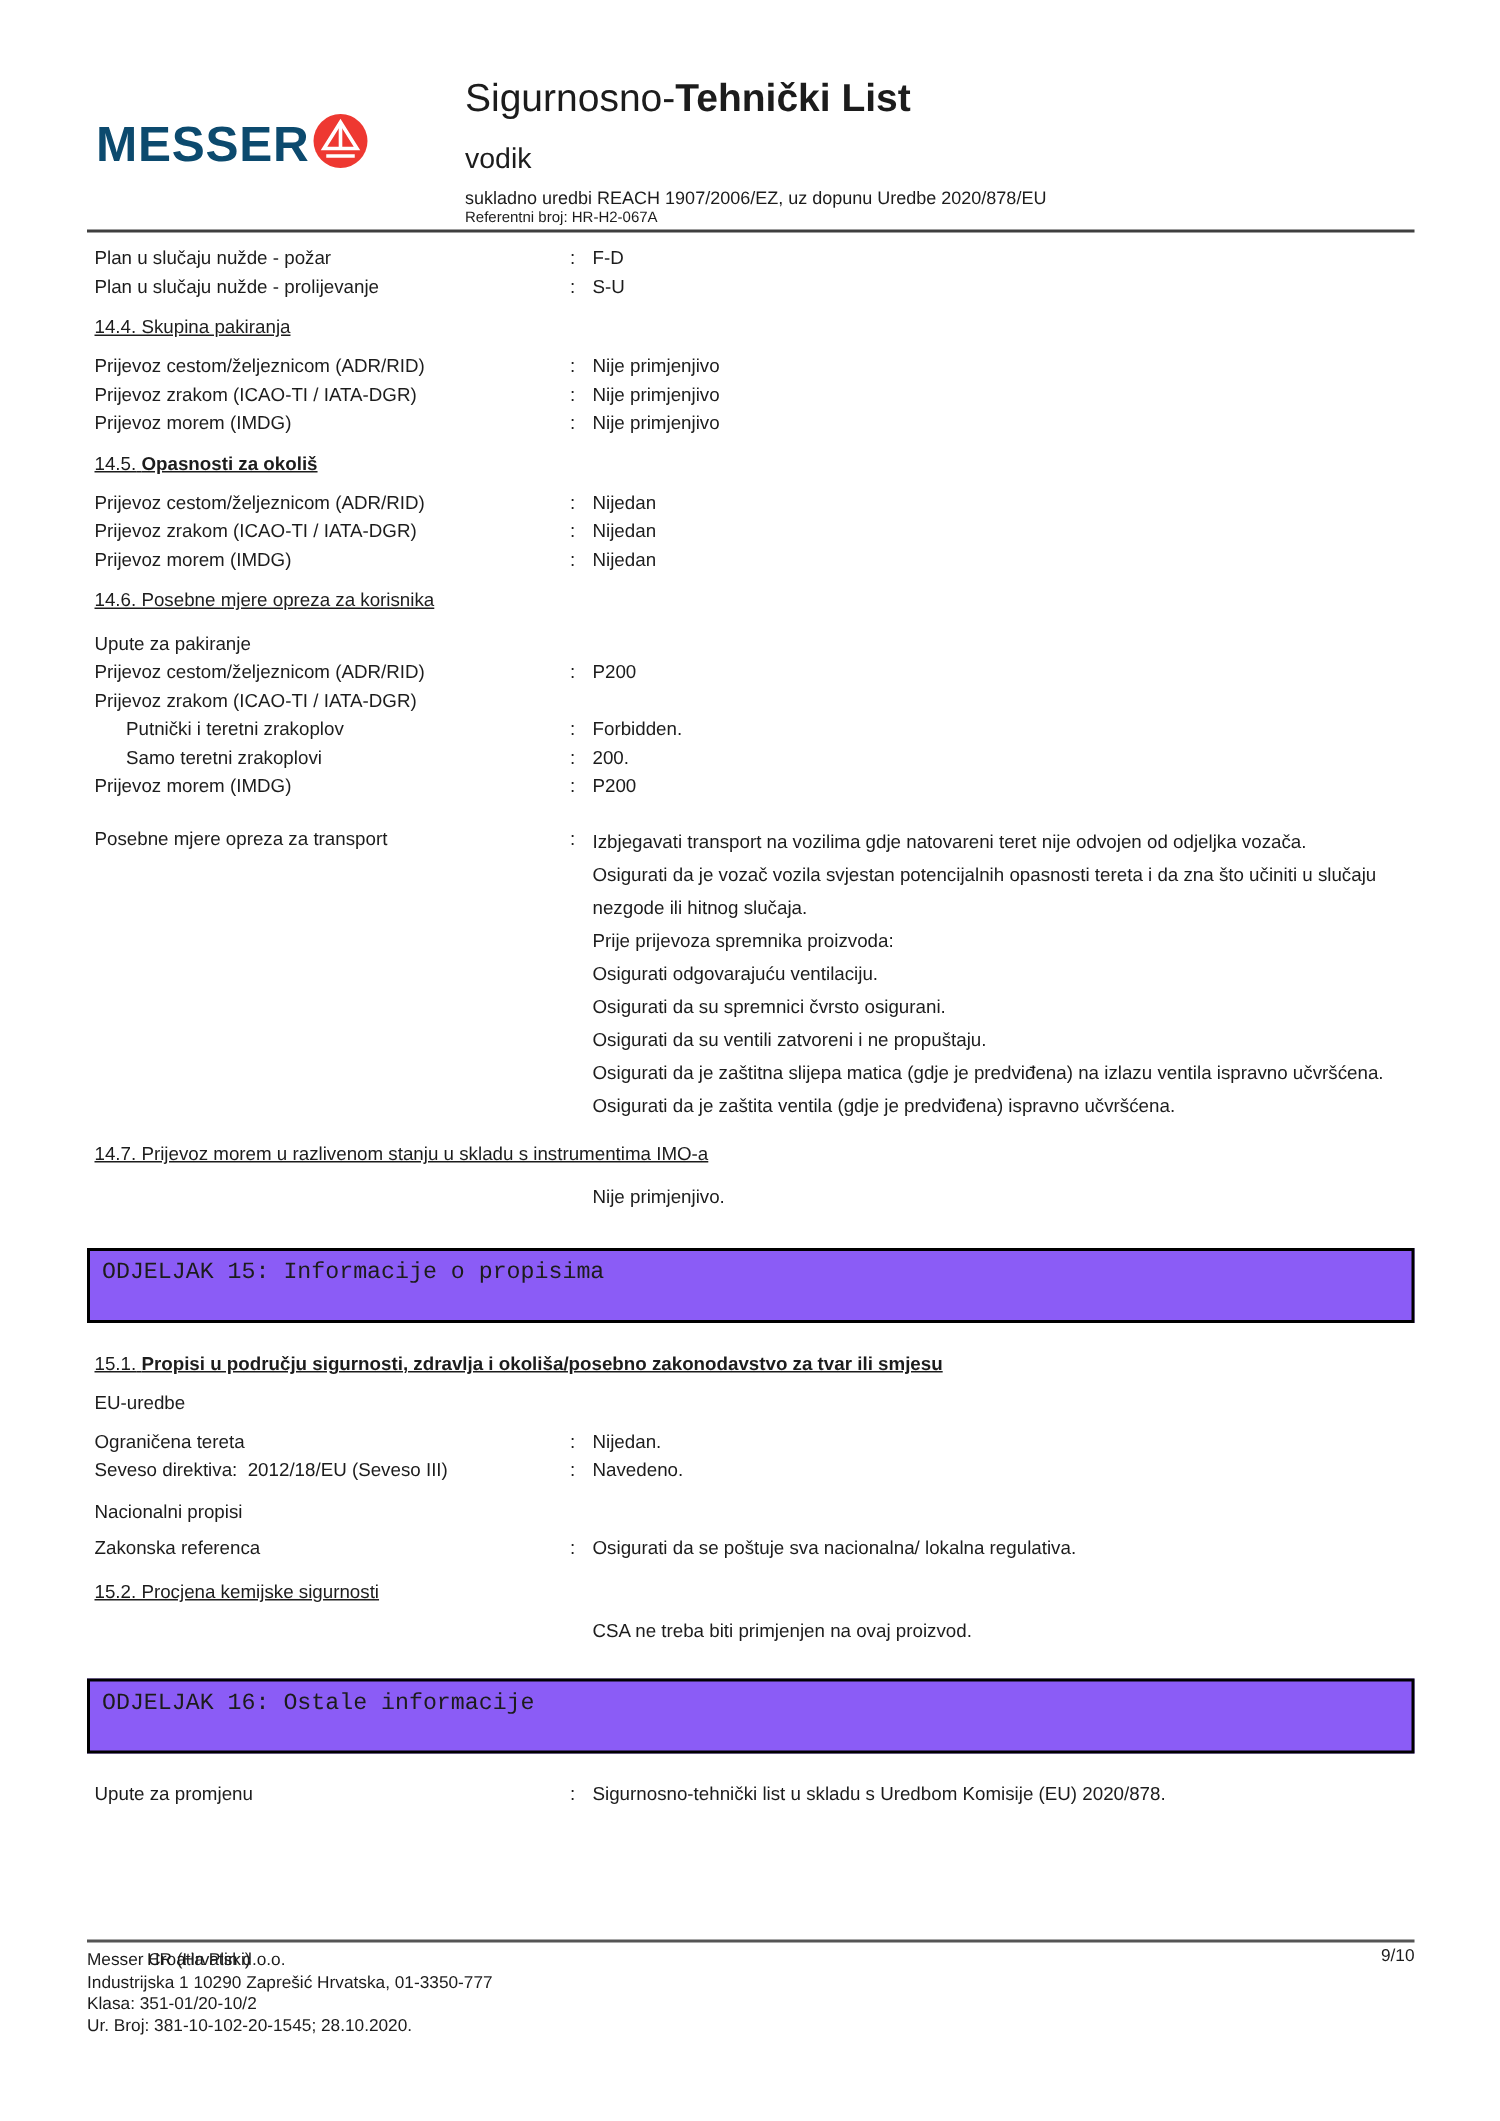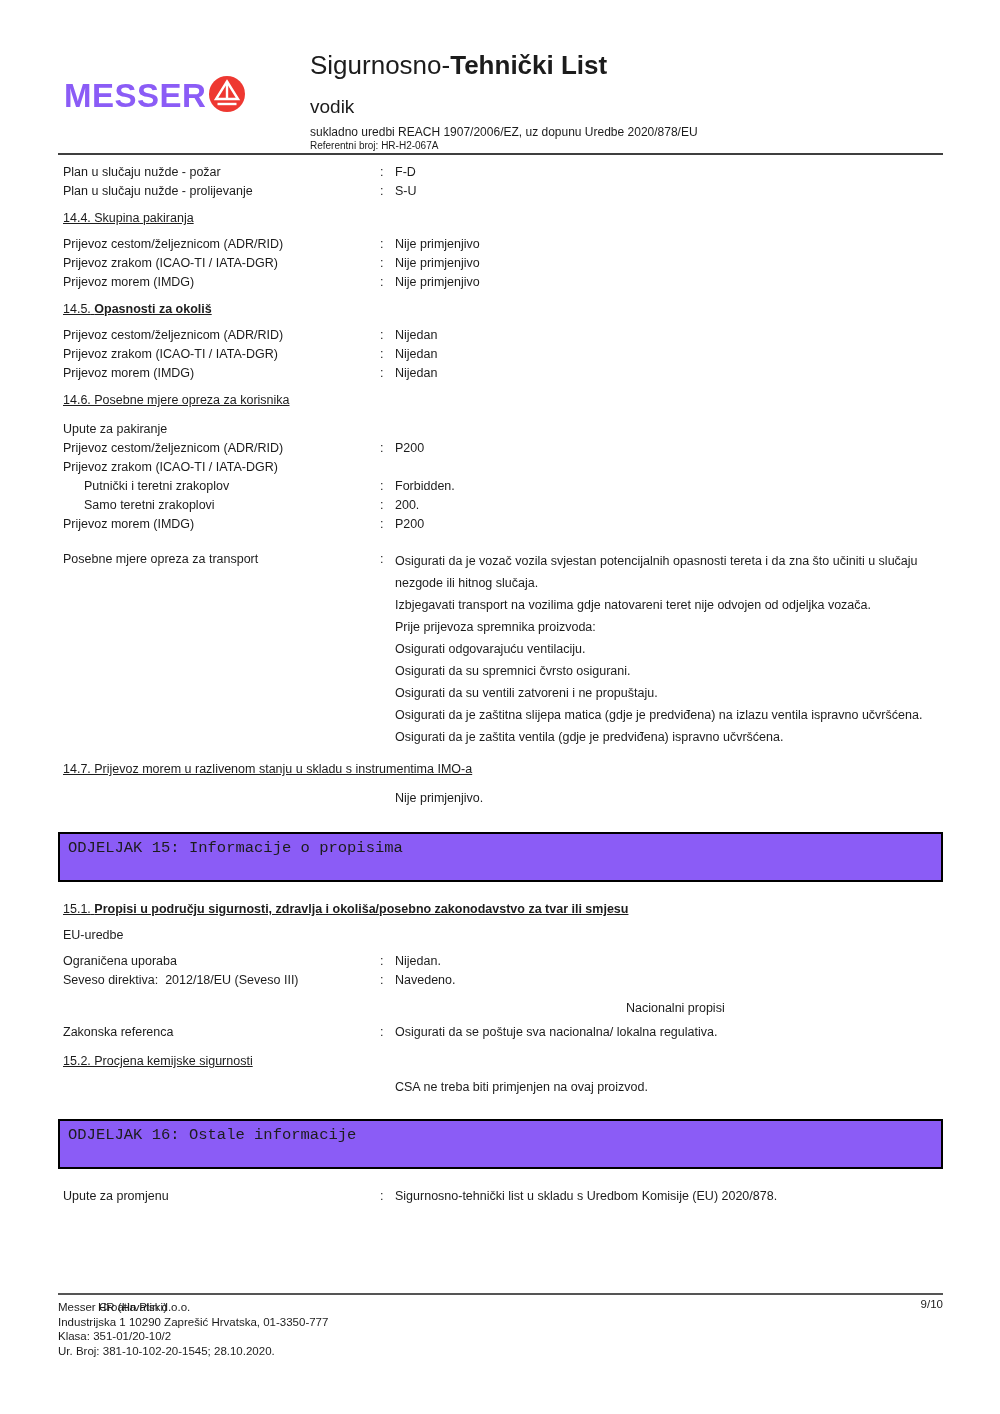--- a/index.html
+++ b/index.html
@@ -7,21 +7,21 @@
   body {
     width: 1000px; height: 1414px;
     background: #ffffff;
     font-family: "Liberation Sans", sans-serif;
     color: #1c1c1c;
   }
   .page { position: relative; width: 1000px; height: 1414px; overflow: hidden; background: #fff; }
 
   
   .logo { position: absolute; left: 64px; top: 76px; display: flex; align-items: flex-start; }
-  .logo-text { font-size: 33px; font-weight: bold; color: #8b5cf6; letter-spacing: 0.5px; line-height: 40px; }
+  .logo-text { font-size: 33px; font-weight: bold; color: #0c4a6e; letter-spacing: 0.5px; line-height: 40px; }
   .logo-icon { margin-left: 2px; margin-top: -1px; }
   .title-block { position: absolute; left: 310px; top: 50px; }
   .doc-title { font-size: 26px; line-height: 31px; }
   .doc-title .bold { font-weight: bold; }
   .product { font-size: 19px; margin-top: 15px; line-height: 22px; }
   .reg-line { font-size: 12px; margin-top: 7px; line-height: 14px; }
   .ref-line { font-size: 10px; line-height: 14px; }
   .header-rule { position: absolute; left: 58px; right: 57px; top: 153px; border-top: 2px solid #3f3f3f; }
 
   
@@ -39,21 +39,21 @@
   .section-box {
     margin-left: -5px;
     border: 2px solid #000;
     background: #8b5cf6;
     font-size: 15.5px;
     padding: 5px 8px 22px;
     line-height: 19px;
     font-family: Liberation Mono, monospace;
   }
   .mt5 { margin-top: 5px; } .mt6 { margin-top: 6px; } .mt7 { margin-top: 7px; }
-  .mt9 { margin-top: 9px; justify-content: flex-end; } .mt10 { margin-top: 10px; } .mt12 { margin-top: 12px; }
+  .mt9 { margin-top: 9px; } .mt10 { margin-top: 10px; } .mt12 { margin-top: 12px; }
   .mt16 { margin-top: 16px; } .mt18 { margin-top: 18px; } .mt22 { margin-top: 22px; }
   .mt24 { margin-top: 24px; }
   .mb10 { margin-bottom: 10px; }
 
   
   .footer {
     position: absolute; left: 58px; right: 57px; top: 1293px;
     border-top: 2px solid #555;
     padding-top: 5px;
     font-size: 11.5px; line-height: 14.5px;
@@ -160,22 +160,22 @@
     <div class="kv">
       <div class="kv-label">Prijevoz morem (IMDG)</div>
       <div class="kv-colon">:</div>
       <div class="kv-value">P200</div>
     </div>
 
     <div class="kv mt16">
       <div class="kv-label">Posebne mjere opreza za transport</div>
       <div class="kv-colon">:</div>
       <div class="kv-value transport-lines">
+        <div>Izbjegavati transport na vozilima gdje natovareni teret nije odvojen od odjeljka vozača.</div>
         <div>Osigurati da je vozač vozila svjestan potencijalnih opasnosti tereta i da zna što učiniti u slučaju nezgode ili hitnog slučaja.</div>
-        <div>Izbjegavati transport na vozilima gdje natovareni teret nije odvojen od odjeljka vozača.</div>
         <div>Prije prijevoza spremnika proizvoda:</div>
         <div>Osigurati odgovarajuću ventilaciju.</div>
         <div>Osigurati da su spremnici čvrsto osigurani.</div>
         <div>Osigurati da su ventili zatvoreni i ne propuštaju.</div>
         <div>Osigurati da je zaštitna slijepa matica (gdje je predviđena) na izlazu ventila ispravno učvršćena.</div>
         <div>Osigurati da je zaštita ventila (gdje je predviđena) ispravno učvršćena.</div>
       </div>
     </div>
 
     <div class="sec-h mt12"><span class="u">14.7. Prijevoz morem u razlivenom stanju u skladu s instrumentima IMO-a</span></div>
@@ -184,21 +184,21 @@
 
     <div class="section-box mt24"><span>ODJELJAK 15: Informacije o propisima</span></div>
 
     <div class="sec-h mt18"><span class="u"><span>15.1.</span> <span class="b">Propisi u području sigurnosti, zdravlja i okoliša/posebno zakonodavstvo za tvar ili smjesu</span></span></div>
 
     <div class="kv mt6">
       <div class="kv-label">EU-uredbe</div>
     </div>
 
     <div class="kv mt7">
-      <div class="kv-label">Ograničena uporaba</div>
+      <div class="kv-label">Ograničena tereta</div>
       <div class="kv-colon">:</div>
       <div class="kv-value">Nijedan.</div>
     </div>
     <div class="kv">
       <div class="kv-label">Seveso direktiva:  2012/18/EU (Seveso III)</div>
       <div class="kv-colon">:</div>
       <div class="kv-value">Navedeno.</div>
     </div>
 
     <div class="kv mt9">

